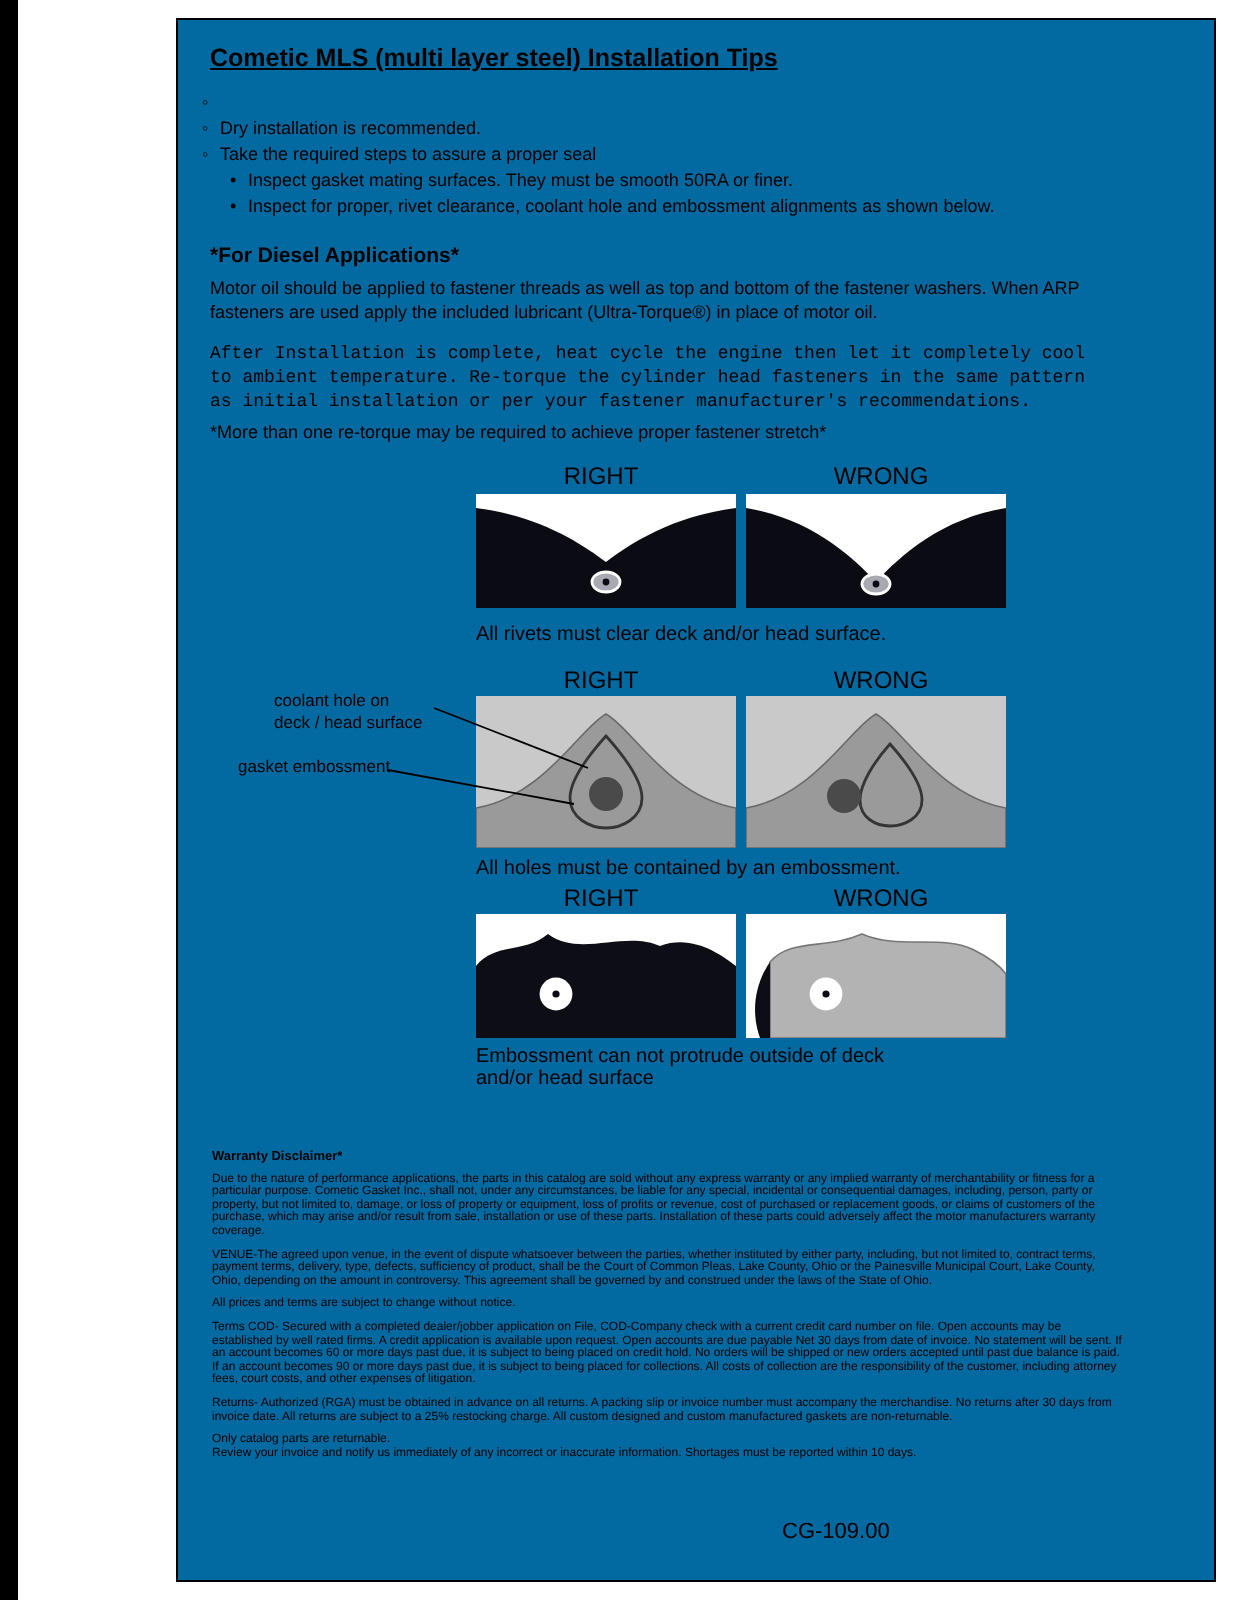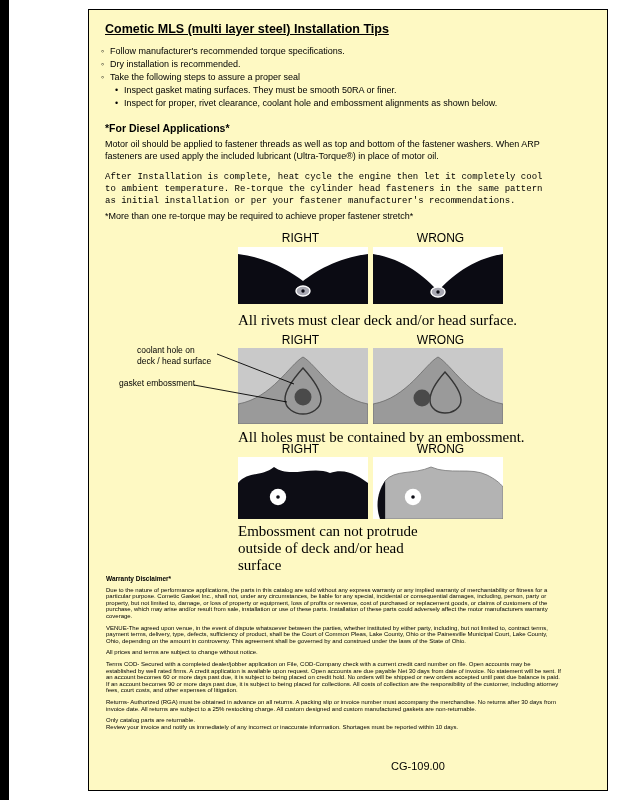--- a/index.html
+++ b/index.html
@@ -4,36 +4,36 @@
 <style>
   * { margin:0; padding:0; box-sizing:border-box; }
   html, body {
     width:618px; height:800px; background:#ffffff; color:#000;
     font-family:"Liberation Sans", sans-serif;
     position:relative; overflow:hidden;
   }
   .binding-bar { position:absolute; left:0; top:0; width:9px; height:800px; background:#000; }
   .page {
     position:absolute; left:88px; top:9px; width:520px; height:782px;
-    border:1px solid #000; background:#fef9c3;
+    border:1px solid #000; background:#0369a1;
   }
   .page > * { position:absolute; }
   .doc-title { left:16px; top:12px; font-size:12.5px; font-weight:bold; text-decoration:underline; white-space:nowrap; }
   .tips { left:12px; top:35px; width:480px; font-size:9px; line-height:13px; }
   .bullet { display:flex; }
   .bullet .marker { width:9px; flex:0 0 9px; }
   .bullet.sub { padding-left:14px; }
   .diesel-heading { left:16px; top:112px; font-size:10.5px; font-weight:bold; }
   .diesel-p1 { left:16px; top:128px; width:452px; font-size:9px; line-height:12px; }
   .diesel-p2 { left:16px; top:161px; width:452px; font-size:9px; line-height:12px;font-family:Liberation Mono, monospace; }
   .diesel-note { left:16px; top:201px; width:452px; font-size:9px; }
   .hdr-row { left:149px; width:265px; display:flex; gap:15px; font-size:12px; }
   .hdr-row span { width:130px; text-align:center; }
   .img-row { left:149px; width:265px; display:flex; gap:5px; }
-  .caption { left:149px; font-size:15px;font-family:Liberation Serif, serif; }
+  .caption { left:149px; font-size:10px; }
   .callout { font-size:8.5px; line-height:10.5px; }
   .callout-coolant { left:48px; top:335px; }
   .callout-emboss { left:30px; top:368px; }
   .pointer-lines { left:0; top:330px; pointer-events:none; }
   .warranty { left:17px; top:566px; width:456px; font-size:6px; line-height:6.6px; }
   .warranty .w-head { font-size:6.5px; font-weight:bold; margin-bottom:4px; }
   .warranty p { margin-bottom:5px; }
   .warranty p.tight { margin-bottom:0; }
   .footer-code { left:302px; top:750px; font-size:11px; }
 </style>
@@ -42,29 +42,28 @@
 
 <div class="binding-bar"></div>
 
 <div class="page">
 
   <div class="doc-title">Cometic MLS (multi layer steel) Installation Tips</div>
 
   <div class="tips">
     <div class="bullet">
       <span class="marker">◦</span>
-      <span>Follow manufacturer's recommended torque specifications.</span>
     </div>
     <div class="bullet">
       <span class="marker">◦</span>
       <span>Dry installation is recommended.</span>
     </div>
     <div class="bullet">
       <span class="marker">◦</span>
-      <span>Take the following steps to assure a proper seal</span>
+      <span>Take the required steps to assure a proper seal</span>
     </div>
     <div class="bullet sub">
       <span class="marker">•</span>
       <span>Inspect gasket mating surfaces. They must be smooth 50RA or finer.</span>
     </div>
     <div class="bullet sub">
       <span class="marker">•</span>
       <span>Inspect for proper, rivet clearance, coolant hole and embossment alignments as shown below.</span>
     </div>
   </div>

